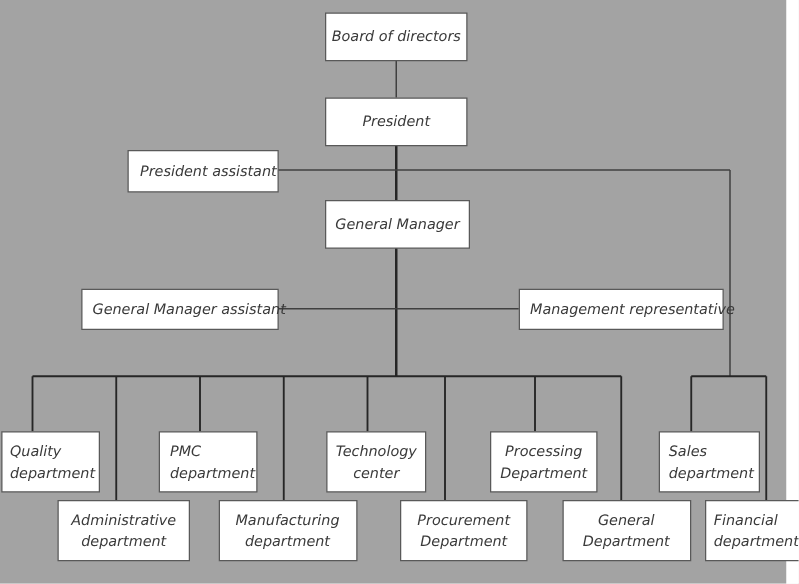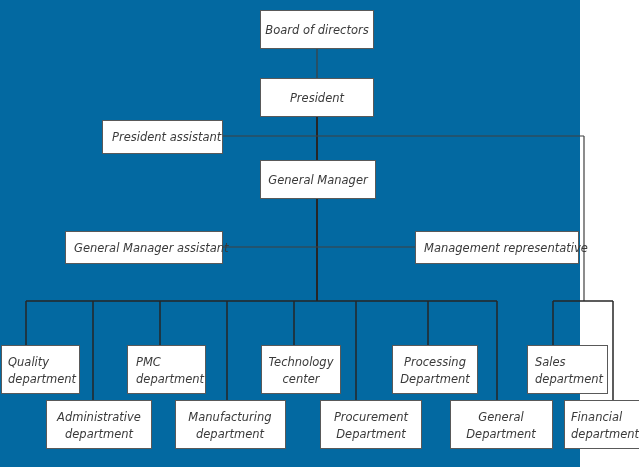--- a/index.html
+++ b/index.html
@@ -8,23 +8,23 @@
     background: #ffffff;
   }
   body {
     width: 639px;
     height: 467px;
     font-family: "DejaVu Sans", sans-serif;
     overflow: hidden;
   }
   #chart-root {
     position: relative;
-    width: 580px;
+    width: 629px;
     height: 467px;
-    background: #0369a1;
+    background: #a3a3a3;
   }
   svg#org-svg {
     position: absolute;
     top: 0;
     left: 0;
     width: 639px;
     height: 467px;
   }
   .node-box {
     fill: #ffffff;

